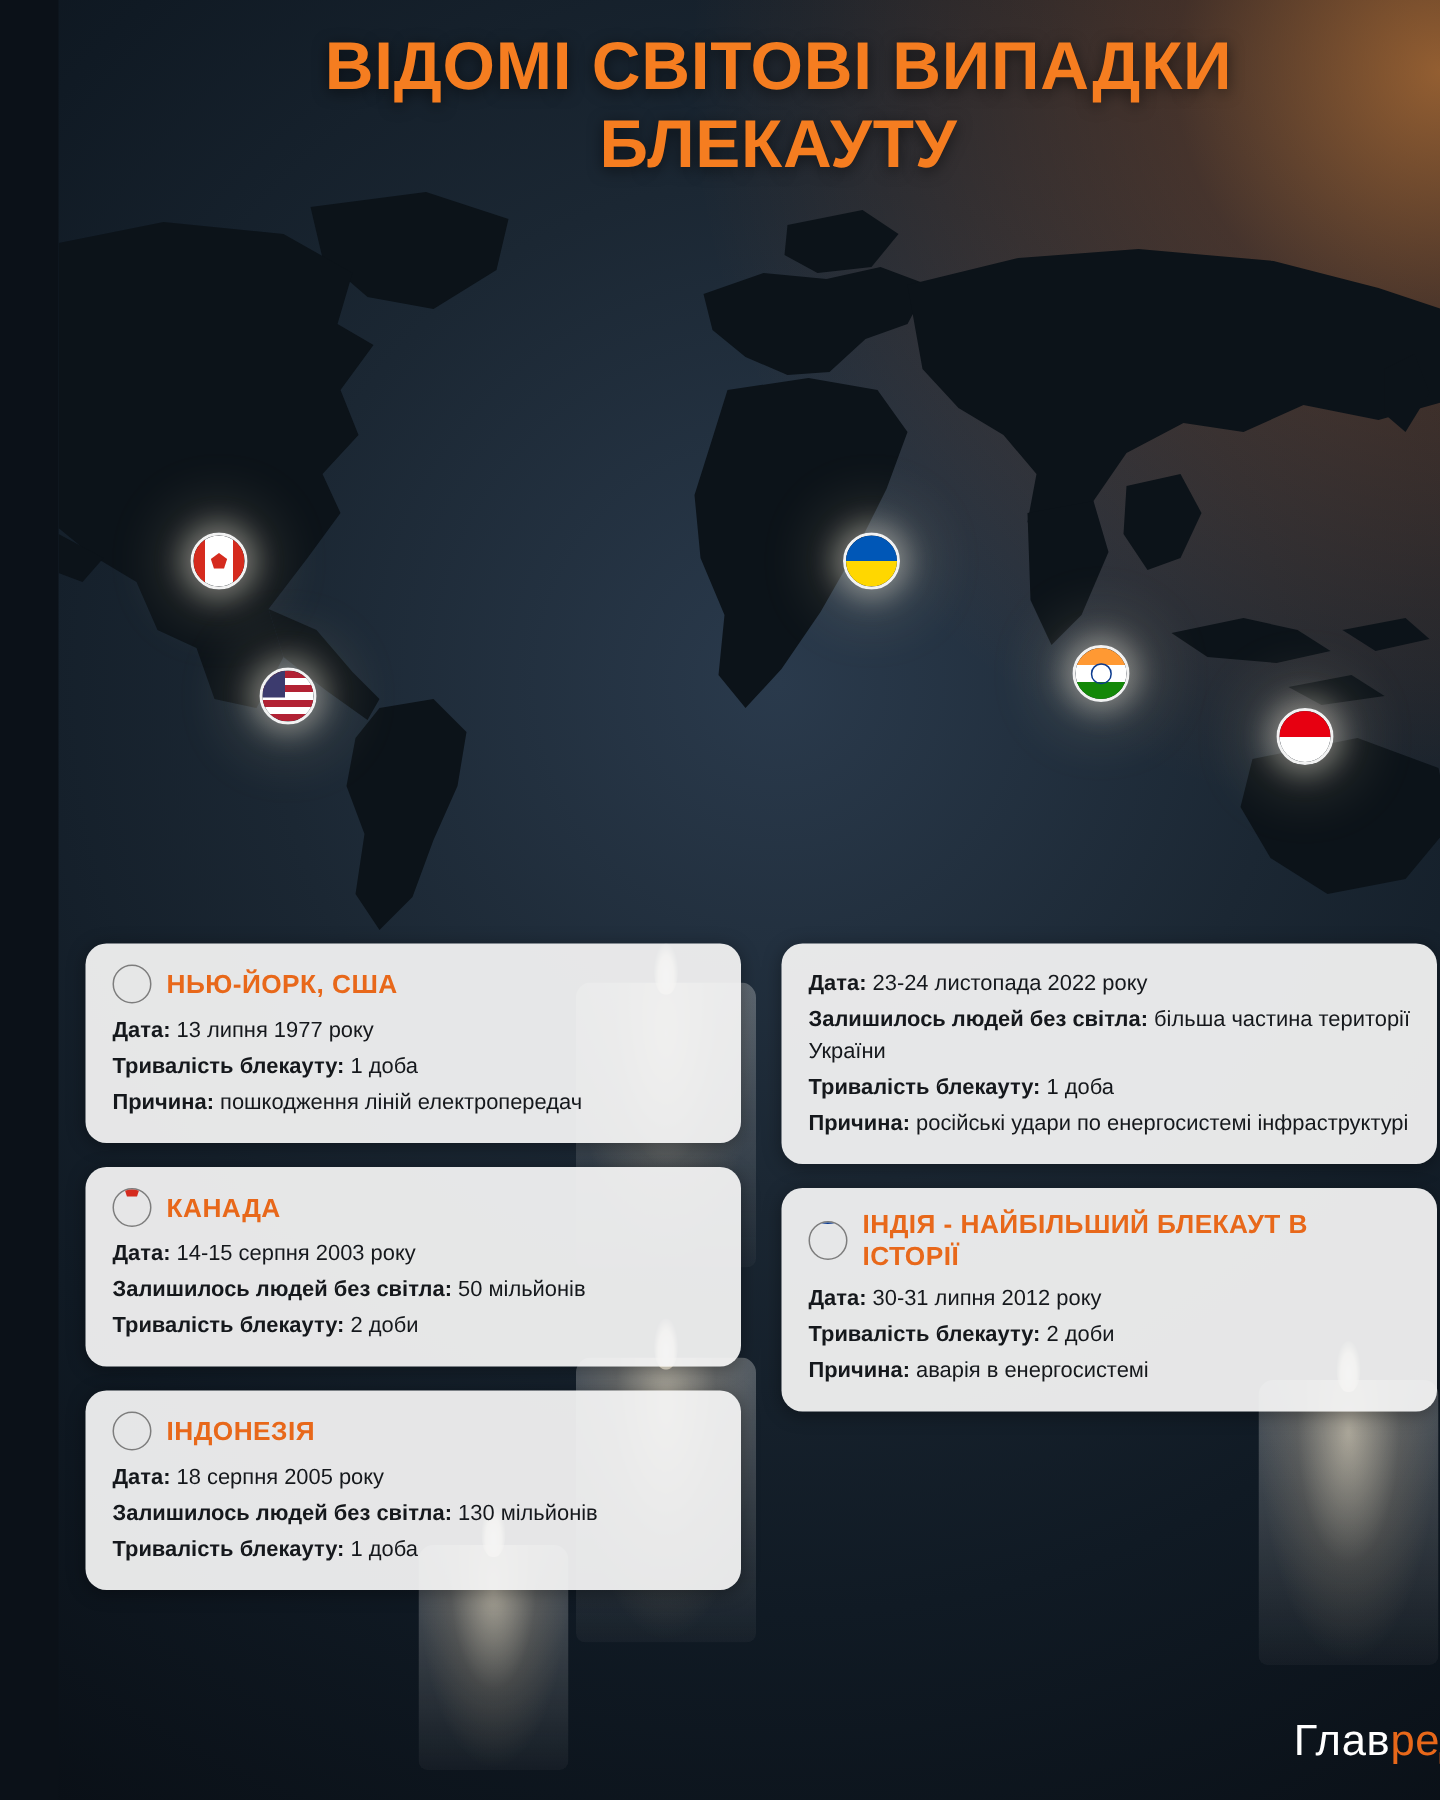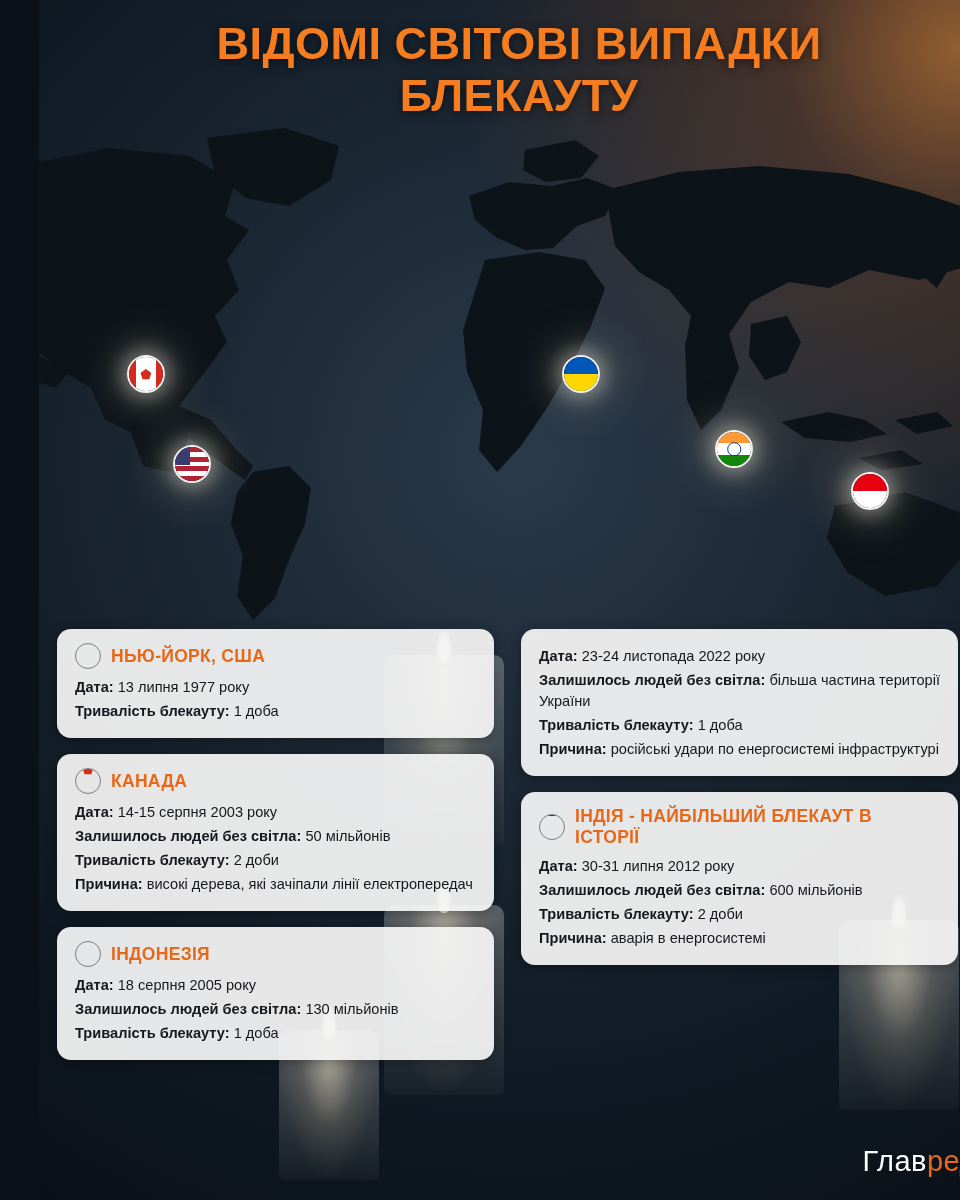--- a/index.html
+++ b/index.html
@@ -250,20 +250,24 @@
           <span class="card-title">НЬЮ-ЙОРК, США</span>
         </div>
         <div class="card-row">
           <b>Дата:</b>
           <span>13 липня 1977 року</span>
         </div>
         <div class="card-row">
           <b>Тривалість блекауту:</b>
           <span>1 доба</span>
         </div>
+        <div class="card-row">
+          <b>Причина:</b>
+          <span>пошкодження ліній електропередач</span>
+        </div>
       </div>
 
       <div class="card">
         <div class="card-head">
           <span class="card-flag">
             <span class="flag flag-ca"></span>
           </span>
           <span class="card-title">КАНАДА</span>
         </div>
         <div class="card-row">
@@ -271,24 +275,20 @@
           <span>14-15 серпня 2003 року</span>
         </div>
         <div class="card-row">
           <b>Залишилось людей без світла:</b>
           <span>50 мільйонів</span>
         </div>
         <div class="card-row">
           <b>Тривалість блекауту:</b>
           <span>2 доби</span>
         </div>
-        <div class="card-row">
-          <b>Причина:</b>
-          <span>високі дерева, які зачіпали лінії електропередач</span>
-        </div>
       </div>
 
       <div class="card">
         <div class="card-head">
           <span class="card-flag">
             <span class="flag flag-id"></span>
           </span>
           <span class="card-title">ІНДОНЕЗІЯ</span>
         </div>
         <div class="card-row">
@@ -333,24 +333,20 @@
           <span class="card-flag">
             <span class="flag flag-in"></span>
           </span>
           <span class="card-title">ІНДІЯ - НАЙБІЛЬШИЙ БЛЕКАУТ В ІСТОРІЇ</span>
         </div>
         <div class="card-row">
           <b>Дата:</b>
           <span>30-31 липня 2012 року</span>
         </div>
         <div class="card-row">
-          <b>Залишилось людей без світла:</b>
-          <span>600 мільйонів</span>
-        </div>
-        <div class="card-row">
           <b>Тривалість блекауту:</b>
           <span>2 доби</span>
         </div>
         <div class="card-row">
           <b>Причина:</b>
           <span>аварія в енергосистемі</span>
         </div>
       </div>
 
     </div>

